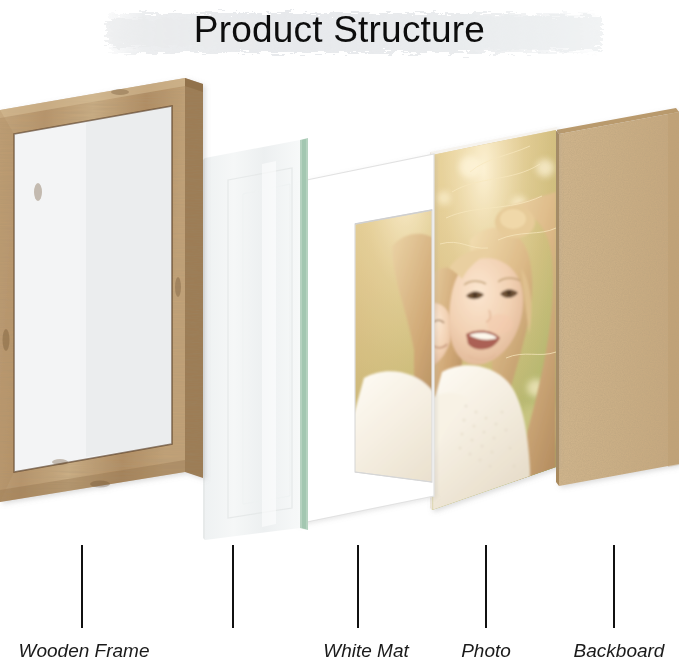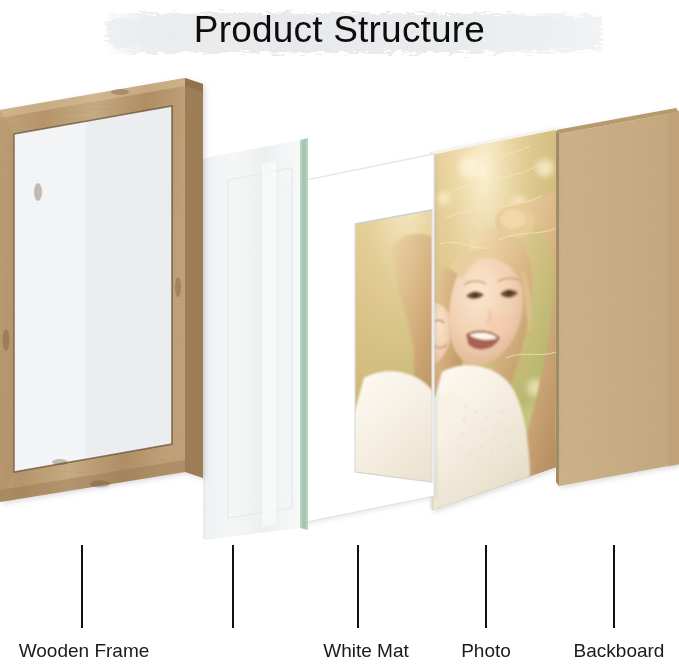--- a/index.html
+++ b/index.html
@@ -76,20 +76,21 @@
   }
   .label {
     position: absolute;
     top: 0;
     font-size: 19px;
     line-height: 26px;
     color: #1a1a1a;
     white-space: nowrap;
     text-align: center;
     font-weight: 400;
+    font-style: italic;
   }
 </style>
 </head>
 <body>
 
 <div id="stage">
 
   <div class="title-wrap">
     <svg class="title-band" viewBox="0 0 500 52" preserveAspectRatio="none">
       <defs>

